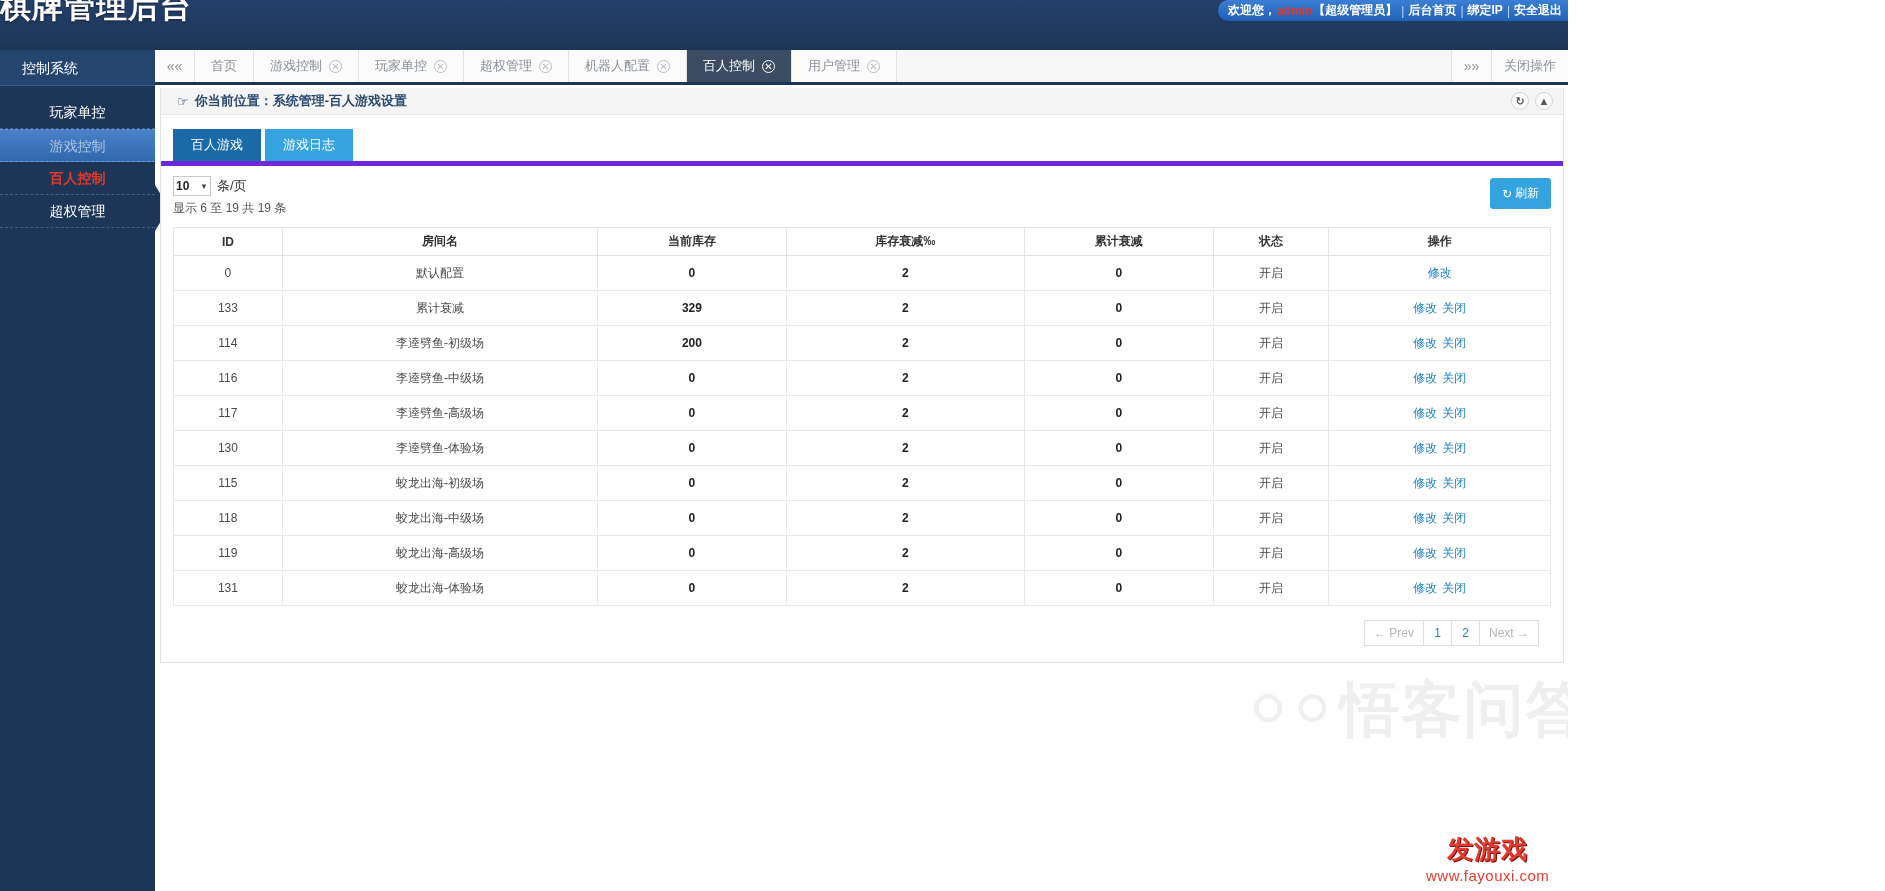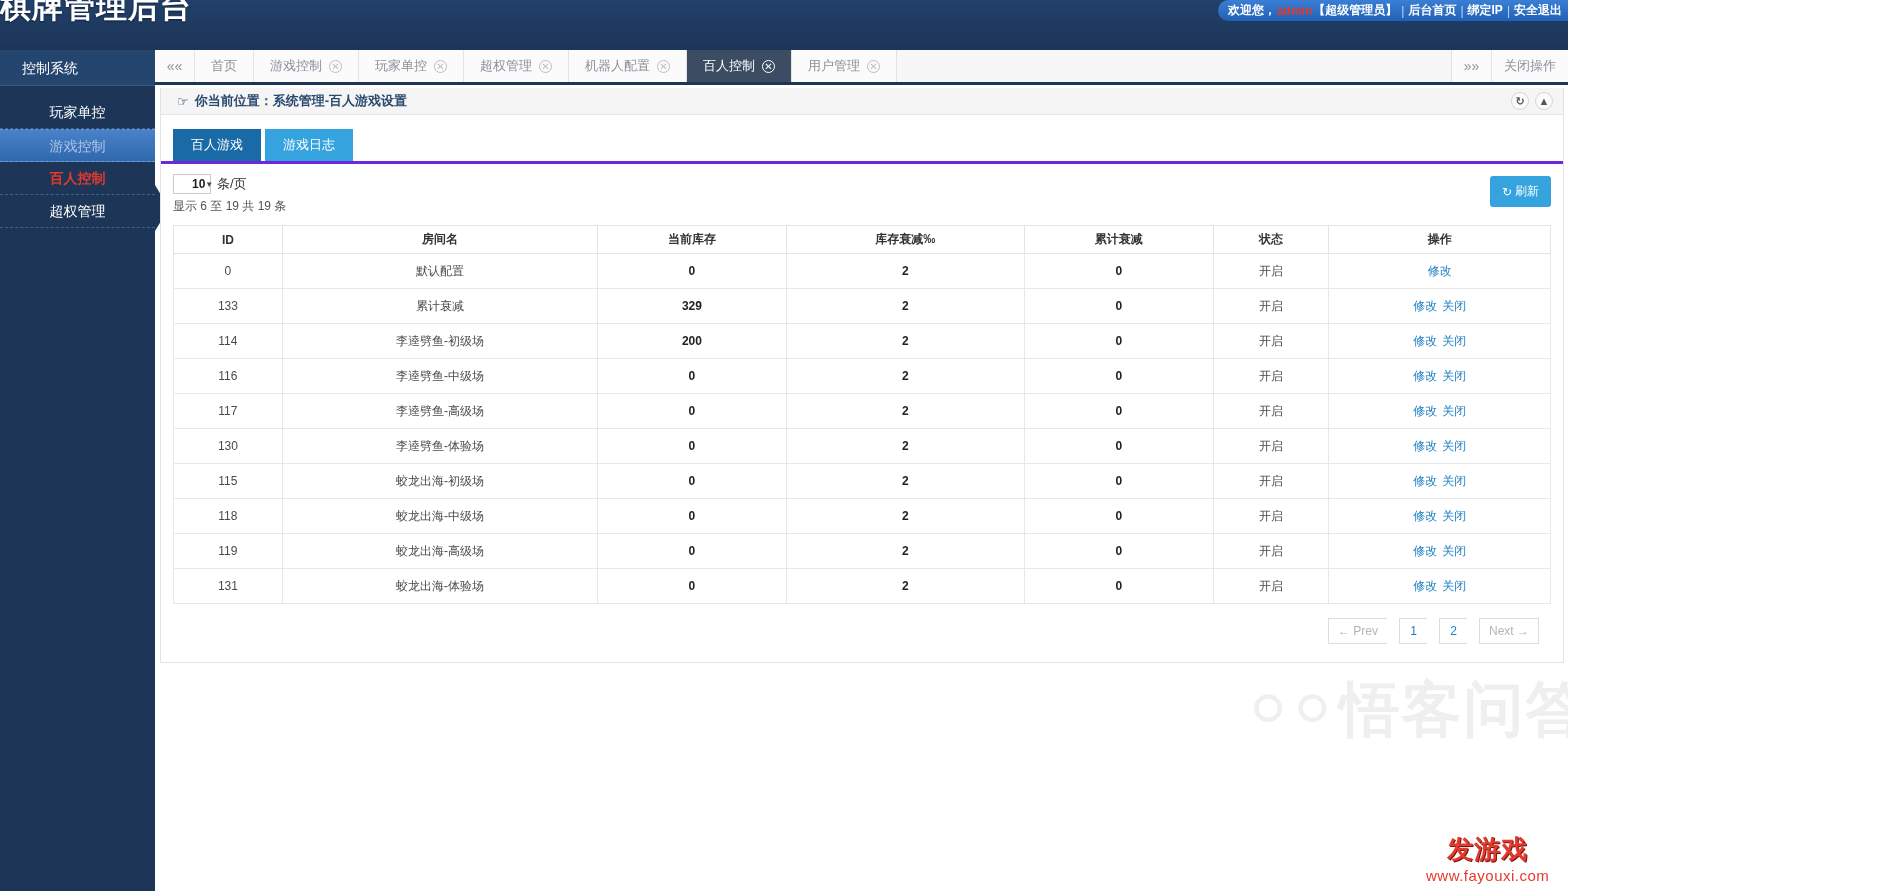--- a/index.html
+++ b/index.html
@@ -191,40 +191,40 @@
     width: 18px; height: 18px; border-radius: 50%;
     border: 1px solid #d6d6d6;
     background: #fbfbfb;
     display:flex; align-items:center; justify-content:center;
     font-size: 11px; color: #555; cursor:pointer;
   }
 
   .subtabs {
     padding: 14px 0 0 12px;
     display: flex; gap: 4px;
-    border-bottom: 3px solid #6d28d9;
+    border-bottom: 5px solid #6d28d9;
   }
   .subtab {
     padding: 7px 18px;
     font-size: 13px;
     color: #ffffff;
     cursor: pointer;
   }
   .subtab.primary { background: #1a6aa8; }
   .subtab.info { background: #35a3de; }
 
   .panel { padding: 10px 12px 0 12px; position: relative; }
   .pagesize-row { display: flex; align-items: center; gap: 6px; }
   .pagesize {
     width: 38px; height: 20px;
     border: 1px solid #c9c9c9;
     background: #fff;
     font-size: 12px; font-weight: bold;
     color: #222;
-    padding: 0 18px;
+    padding: 0 2px;
     display:flex; align-items:center; justify-content:space-between;
   }
   .pagesize .caret { font-size: 8px; color:#444; }
   .pagesize-label { font-size: 13px; color: #333; }
   .showing { font-size: 12px; color: #555; margin-top: 4px; }
 
   .refresh-btn {
     position: absolute;
     right: 12px; top: 12px;
     background: #35a3de;
@@ -259,21 +259,21 @@
     background: #ffffff;
   }
   table.grid td.bold { font-weight: bold; color:#222; }
   table.grid td.act a {
     color: #1c7fc4; text-decoration: none; cursor: pointer;
   }
   table.grid td.act a + a { margin-left: 5px; }
 
   .pager {
     display: flex; justify-content: flex-end; align-items: center;
-    gap: 12px; margin: 14px 12px 0 0;
+    gap: 0; margin: 14px 12px 0 0;
   }
   .pager .pg {
     min-width: 28px; height: 26px;
     border: 1px solid #dddddd;
     border-right: none;
     display: flex; align-items: center; justify-content: center;
     font-size: 12px; color: #1c7fc4;
     background: #ffffff;
     padding: 0 9px;
     cursor: pointer;

